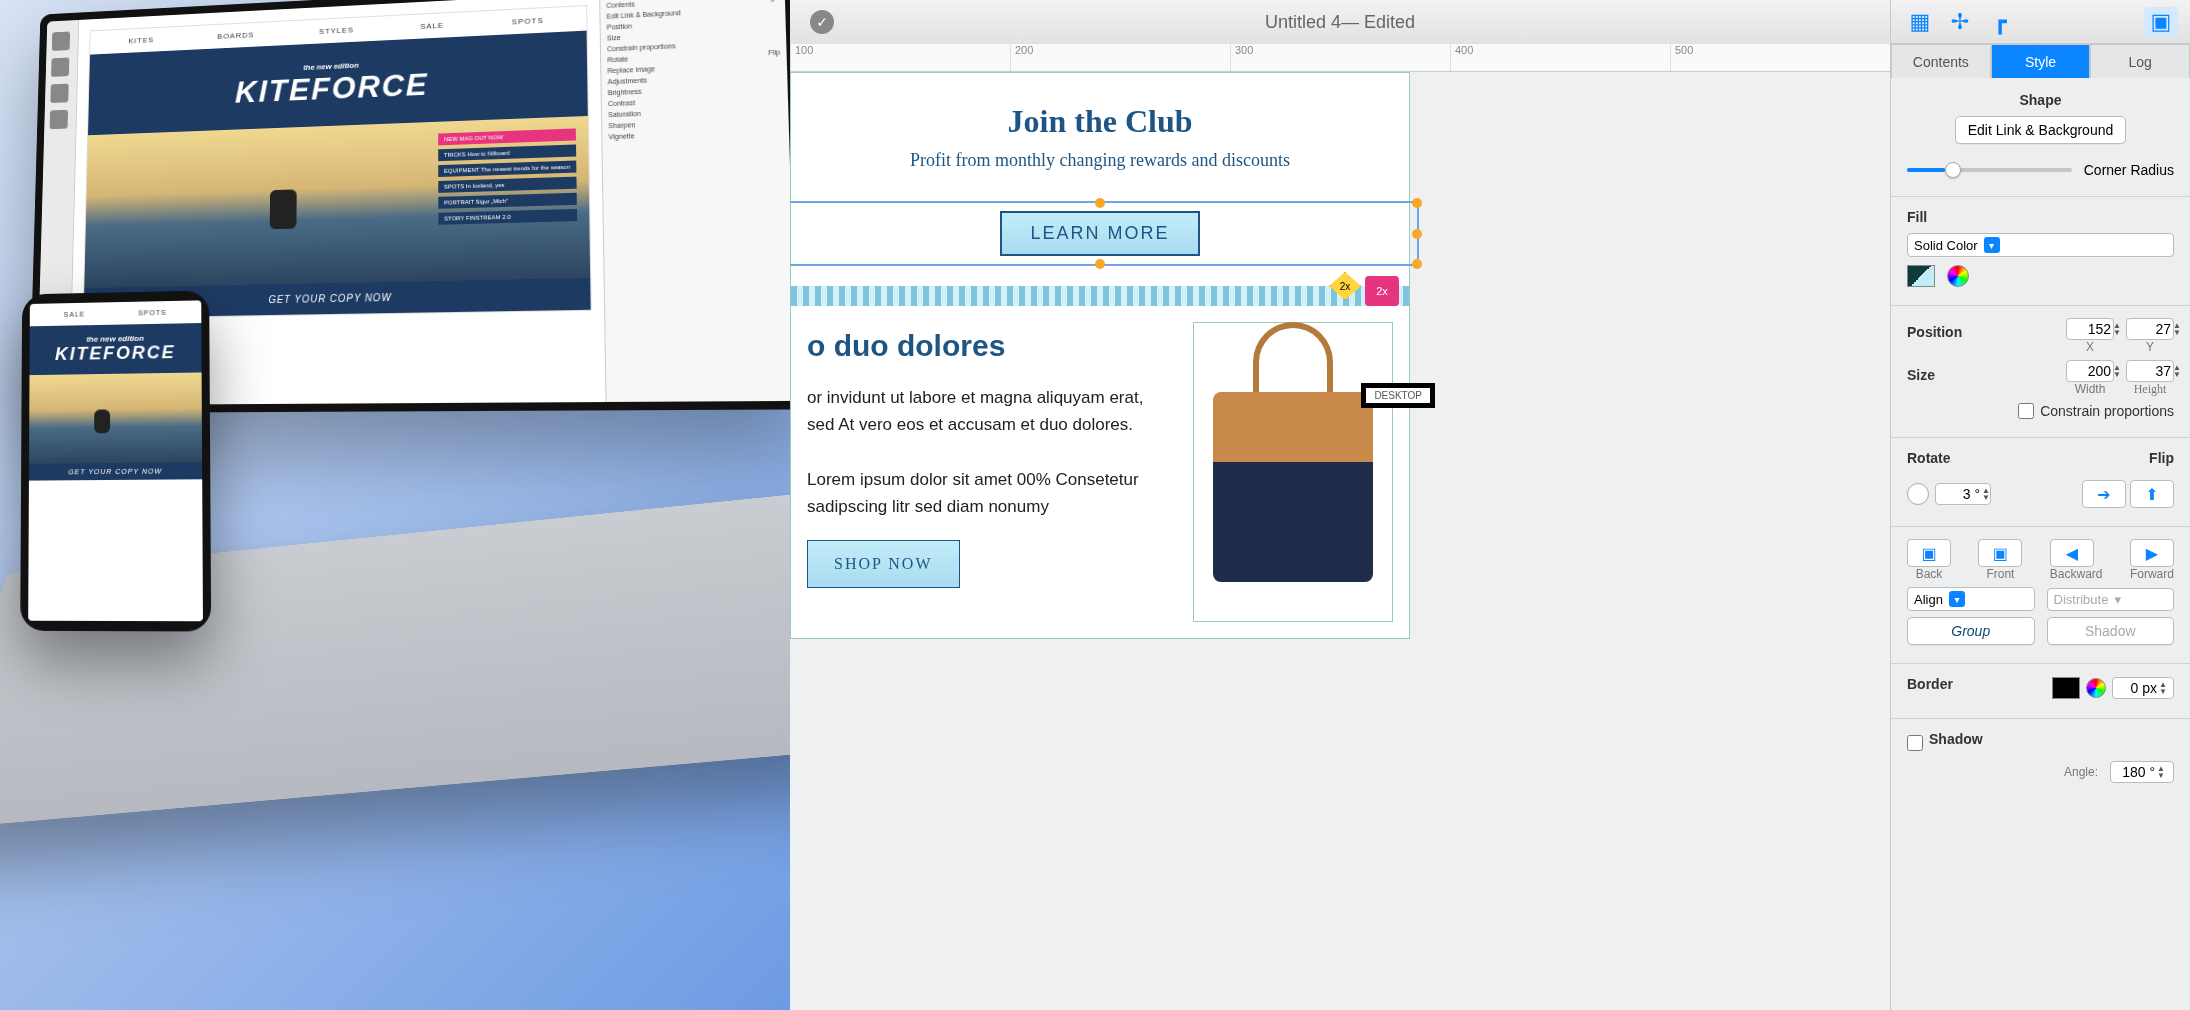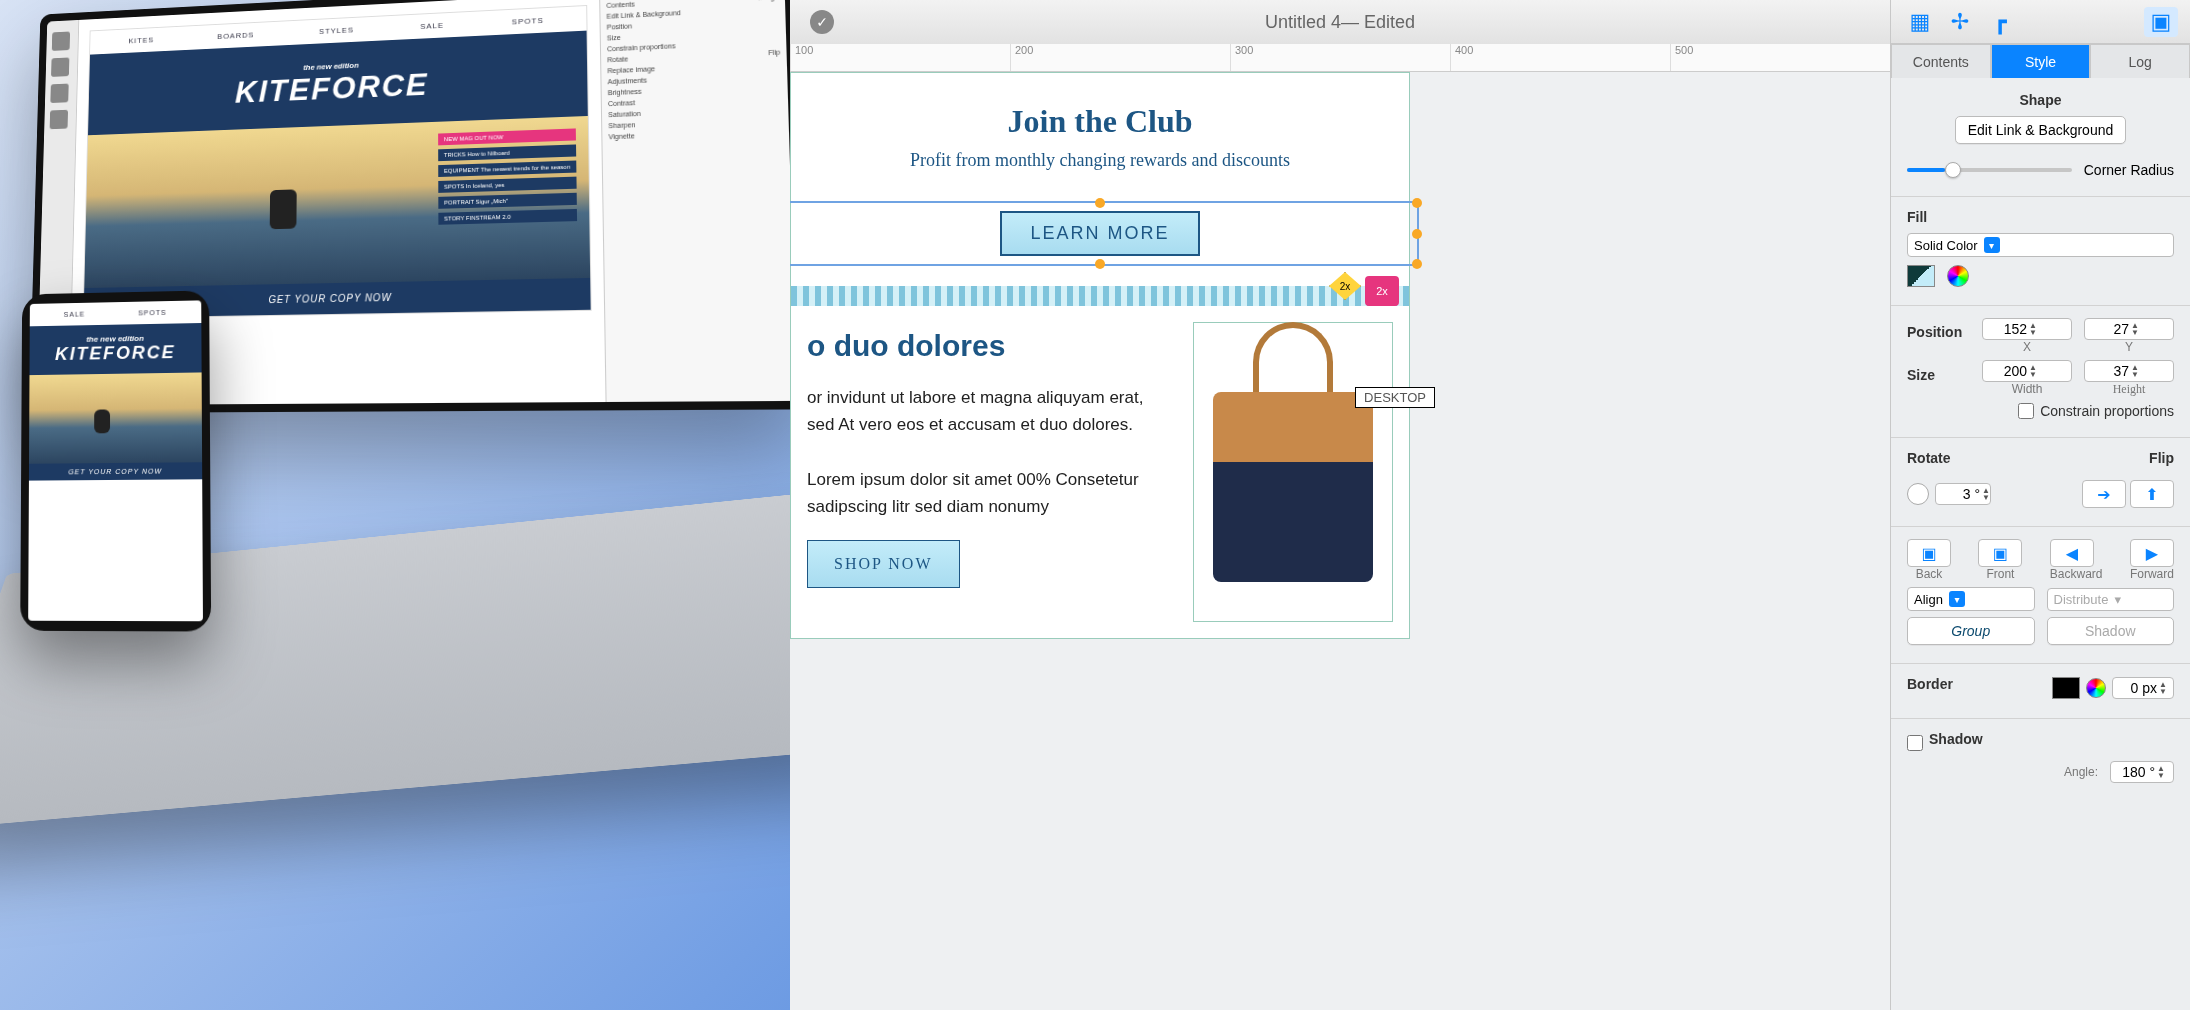--- a/index.html
+++ b/index.html
@@ -48,39 +48,39 @@
 .badge2x-y { position: absolute; right: 48px; top: -14px; background: #ffd43c; border: 1px solid #b8902c; width: 32px; height: 28px; font-size: 10px; display: flex; align-items: center; justify-content: center; clip-path: polygon(50% 0, 100% 50%, 50% 100%, 0 50%); }
 .email-body { display: flex; gap: 20px; padding: 16px; }
 .email-text { flex: 1; font-family: Georgia, serif; color: #222; font-size: 17px; line-height: 1.6; }
 .email-text h2 { color: #1d5684; font-size: 30px; margin-bottom: 14px; }
 .email-text .shop-btn { display: inline-block; margin-top: 20px; background: linear-gradient(#c3ecf9,#a8dcf0); border: 1px solid #1d5684; padding: 10px 26px; color: #1d5684; letter-spacing: 2px; font-family: -apple-system; font-size: 16px; }
 .email-img { width: 200px; height: 300px; border: 1px solid #9cb; background: #fff; display: flex; align-items: center; justify-content: center; }
 .bag { width: 160px; height: 220px; position: relative; }
 .bag .handle { position: absolute; top: -40px; left: 40px; width: 80px; height: 80px; border: 6px solid #b37a3a; border-bottom: none; border-radius: 80px 80px 0 0; }
 .bag .top { position: absolute; top: 30px; width: 100%; height: 70px; background: #c8894a; border-radius: 8px 8px 0 0; }
 .bag .bot { position: absolute; top: 100px; width: 100%; height: 120px; background: #1f2c4a; border-radius: 0 0 8px 8px; }
-.desktop-tab { position: absolute; right: -26px; bottom: 230px; background: #fff; border: 1px solid #000000; padding: 2px 8px; font-size: 13px; color: #555; text-align: center; }
+.desktop-tab { position: absolute; right: -26px; bottom: 230px; background: #fff; border: 5px solid #000000; padding: 2px 8px; font-size: 10px; color: #555; text-align: center; }
 
 .inspector { width: 300px; background: #eceef0; border-left: 1px solid #c8c8c8; display: flex; flex-direction: column; font-size: 14px; }
 .inspector-tabs { display: flex; height: 34px; }
 .inspector-tabs div { flex: 1; background: #e4e6e8; display: flex; align-items: center; justify-content: center; color: #555; border: 1px solid #c8c8c8; border-bottom: none; cursor: pointer; }
 .inspector-tabs div.active { background: #0a84ff; color: #fff; }
 .inspector-body { flex: 1; overflow-y: auto; padding: 14px 16px; }
 .inspector-body .section { margin-bottom: 18px; }
 .inspector-body .label { color: #333; font-weight: 600; margin-bottom: 8px; }
 .inspector-body .sub { color: #777; font-size: 12px; }
 .pill-btn { background: #fff; border: 1px solid #bbb; border-radius: 5px; padding: 5px 12px; font-size: 14px; box-shadow: 0 1px 0 rgba(0,0,0,.05); display: inline-block; }
 .slider-track { height: 4px; background: #c6c6c6; border-radius: 2px; position: relative; }
 .slider-track .fill { position: absolute; left: 0; top: 0; height: 100%; background: #0a84ff; border-radius: 2px; }
 .slider-track .knob { position: absolute; top: -6px; width: 16px; height: 16px; background: #fff; border: 1px solid #aaa; border-radius: 50%; box-shadow: 0 1px 2px rgba(0,0,0,.2); }
 .row2 { display: flex; align-items: center; gap: 12px; justify-content: space-between; margin: 6px 0; }
 .select-ctl { background: #fff; border: 1px solid #bbb; border-radius: 4px; padding: 3px 6px; display: flex; align-items: center; gap: 6px; font-size: 13px; }
 .select-ctl .caret { background: #0a84ff; color: #fff; width: 16px; height: 16px; display: flex; align-items: center; justify-content: center; border-radius: 3px; font-size: 10px; }
 .swatch { width: 28px; height: 22px; border: 1px solid #888; }
-.numfield { background: #fff; border: 1px solid #bbb; border-radius: 4px; padding: 2px 4px; width: 90px; display: flex; align-items: center; font-size: 14px; }
+.numfield { background: #fff; border: 1px solid #bbb; border-radius: 4px; padding: 2px 4px; width: 48px; display: flex; align-items: center; font-size: 14px; }
 .numfield input { width: 40px; border: none; text-align: right; font-size: 14px; outline: none; }
 .numfield .step { width: 12px; font-size: 8px; color: #555; display: flex; flex-direction: column; line-height: 7px; margin-left: 2px; }
 .btn-group { display: flex; gap: 4px; }
 .sq-btn { width: 44px; height: 28px; background: #fff; border: 1px solid #bbb; border-radius: 4px; display: flex; align-items: center; justify-content: center; color: #0a84ff; font-size: 16px; }
 .chk { display: flex; align-items: center; gap: 6px; color: #333; }
 .chk input { width: 16px; height: 16px; }
 hr.sep { border: none; border-top: 1px solid #d2d2d2; margin: 12px -16px; }
 </style>
 </head>
 <body>

